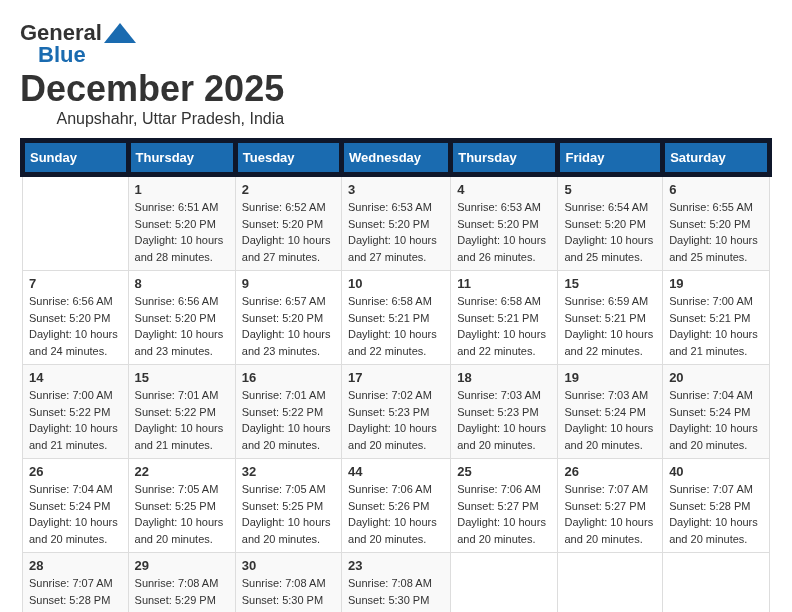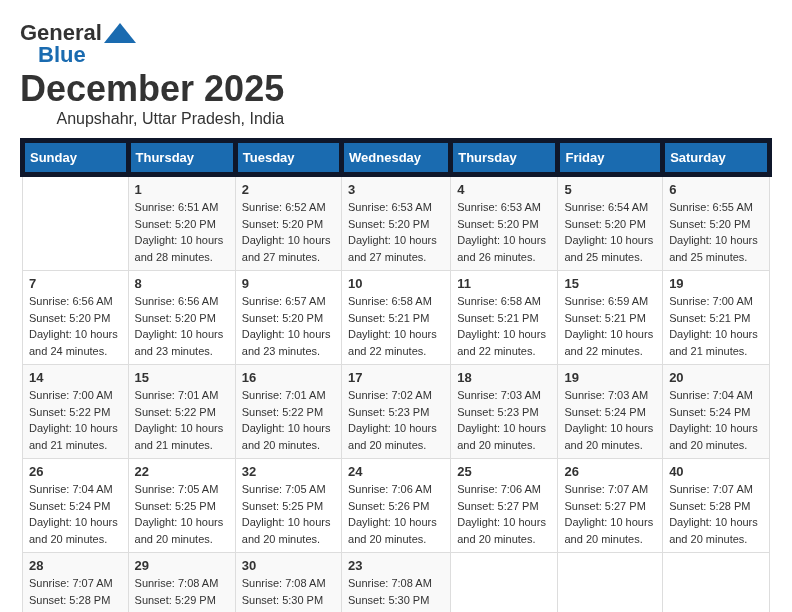--- a/index.html
+++ b/index.html
@@ -209,21 +209,21 @@
       </td>
         <td>
         <span class="day-number">22</span>
         <span class="day-info">Sunrise: 7:05 AM<br>Sunset: 5:25 PM<br>Daylight: 10 hours and 20 minutes.</span>
       </td>
         <td>
         <span class="day-number">32</span>
         <span class="day-info">Sunrise: 7:05 AM<br>Sunset: 5:25 PM<br>Daylight: 10 hours and 20 minutes.</span>
       </td>
         <td>
-        <span class="day-number">24</span>
+        <span class="day-number">44</span>
         <span class="day-info">Sunrise: 7:06 AM<br>Sunset: 5:26 PM<br>Daylight: 10 hours and 20 minutes.</span>
       </td>
         <td>
         <span class="day-number">25</span>
         <span class="day-info">Sunrise: 7:06 AM<br>Sunset: 5:27 PM<br>Daylight: 10 hours and 20 minutes.</span>
       </td>
         <td>
         <span class="day-number">26</span>
         <span class="day-info">Sunrise: 7:07 AM<br>Sunset: 5:27 PM<br>Daylight: 10 hours and 20 minutes.</span>
       </td>

